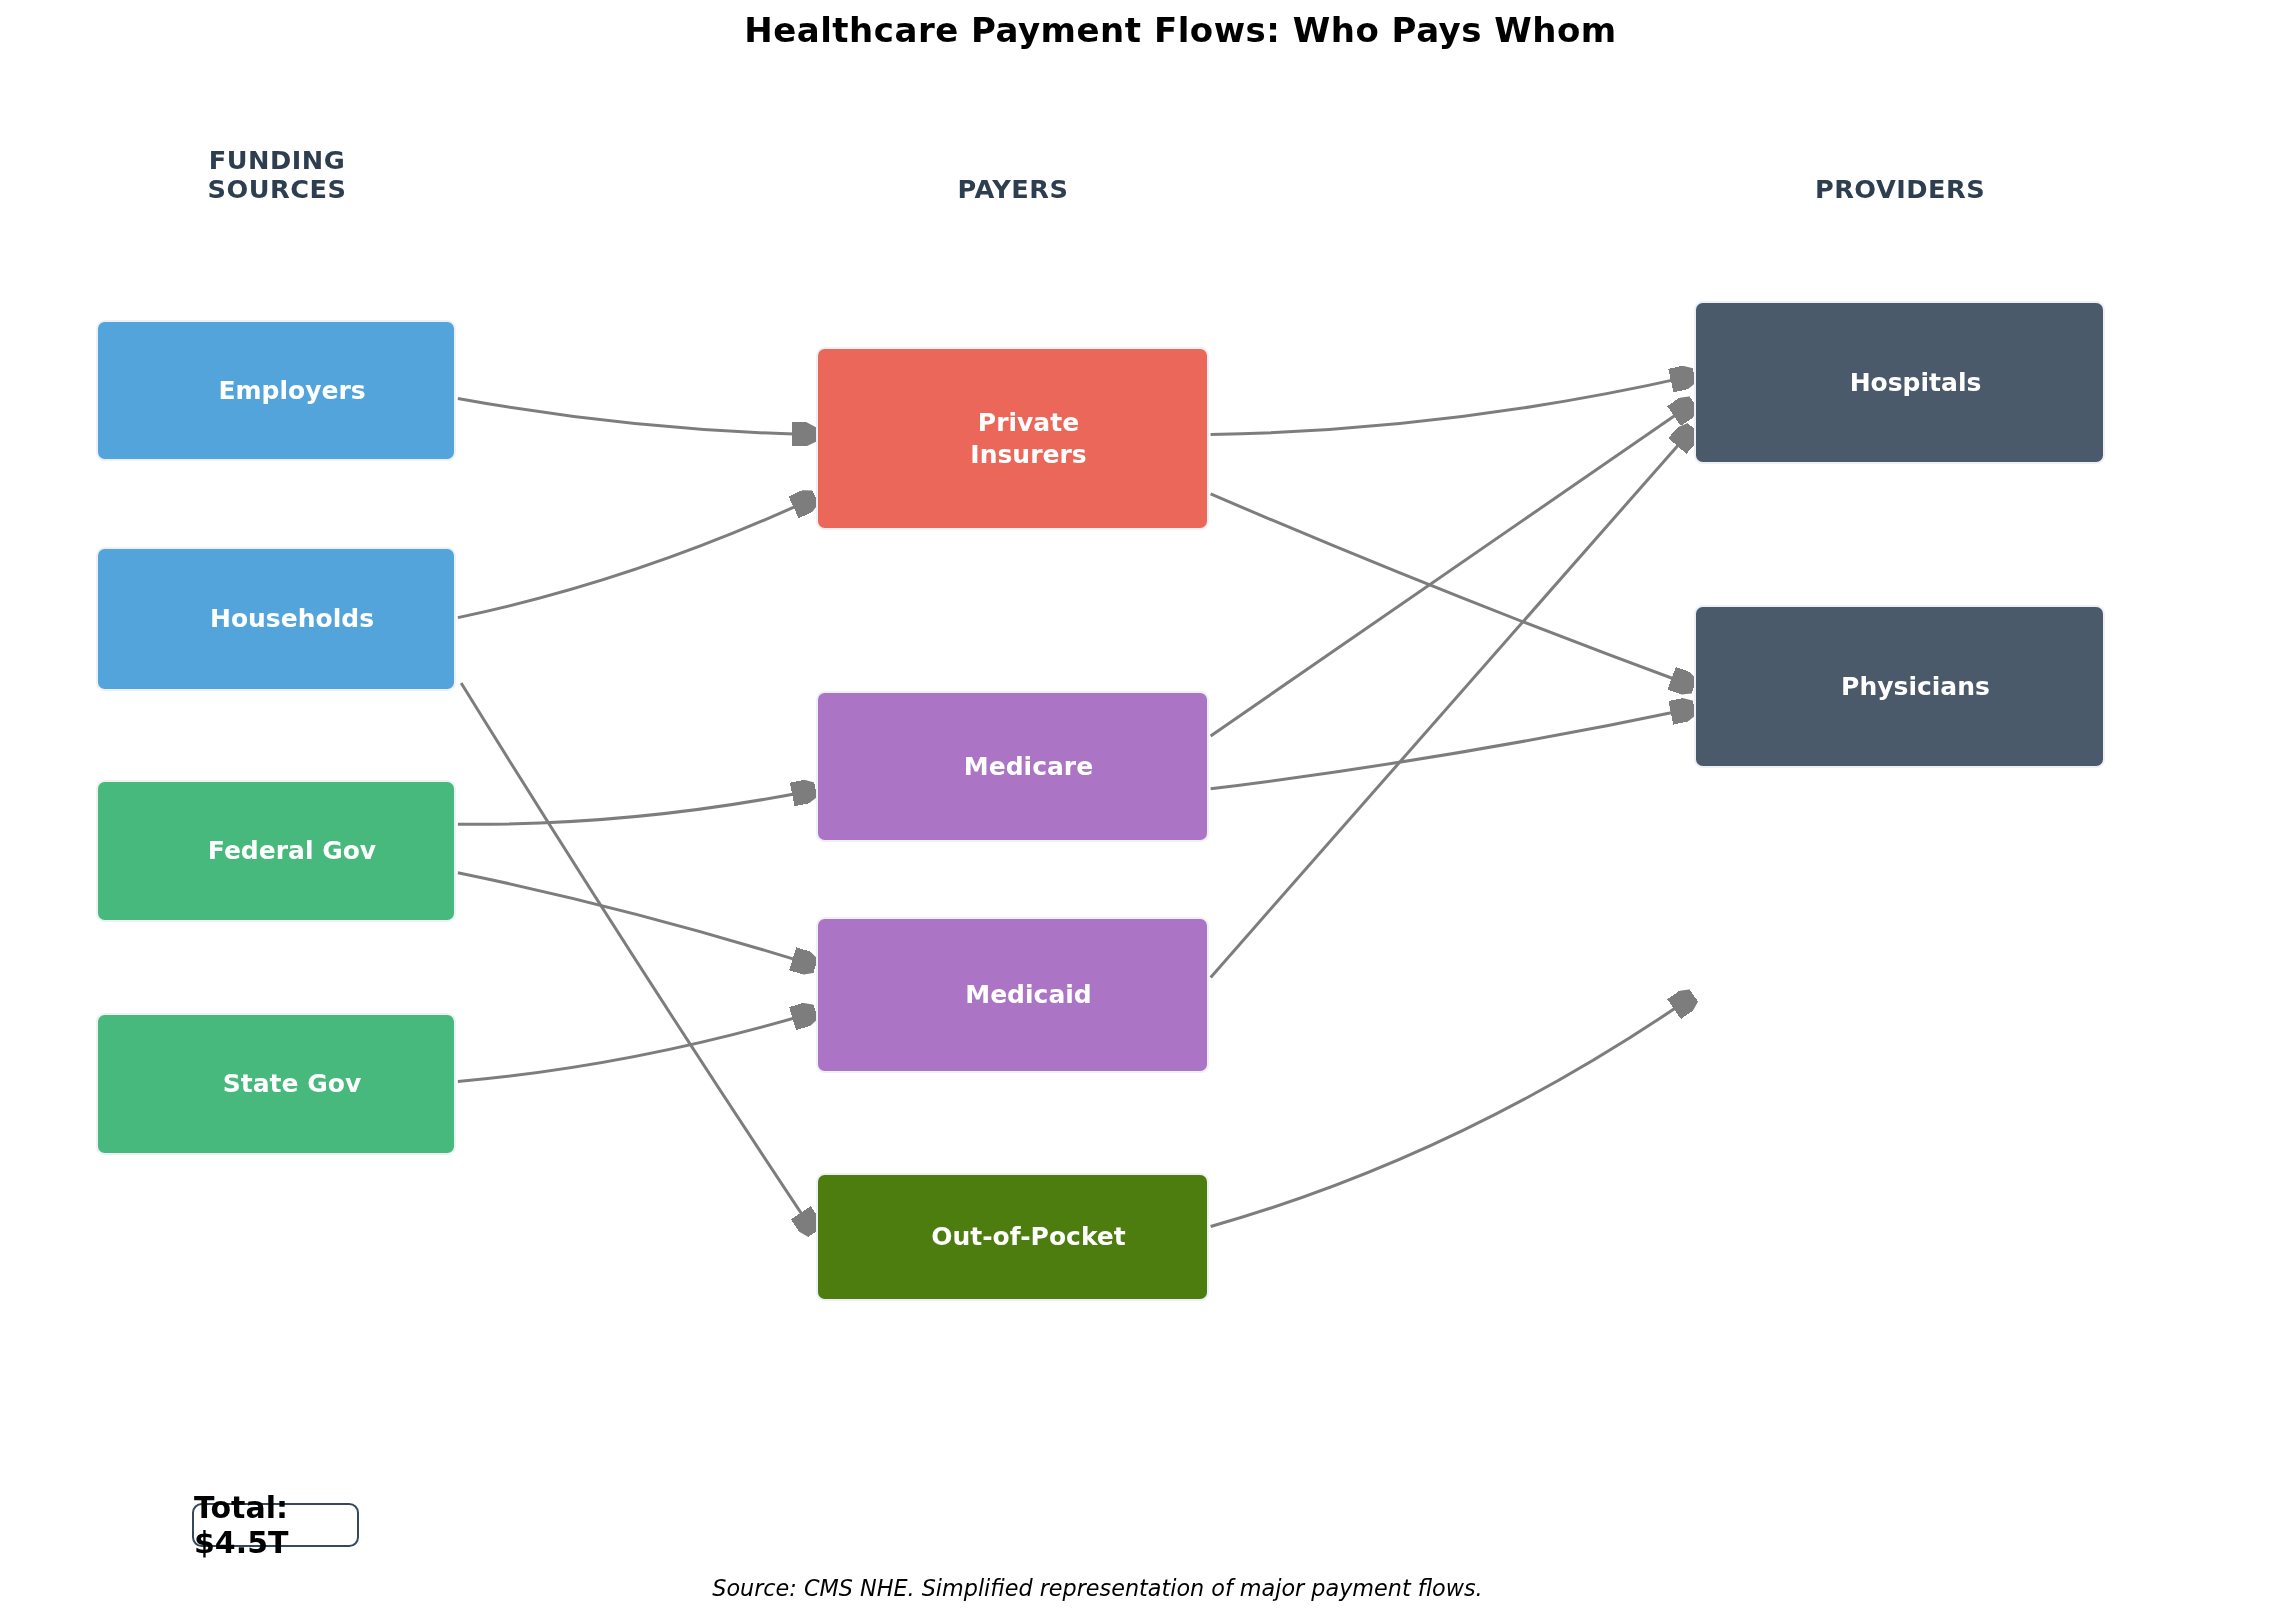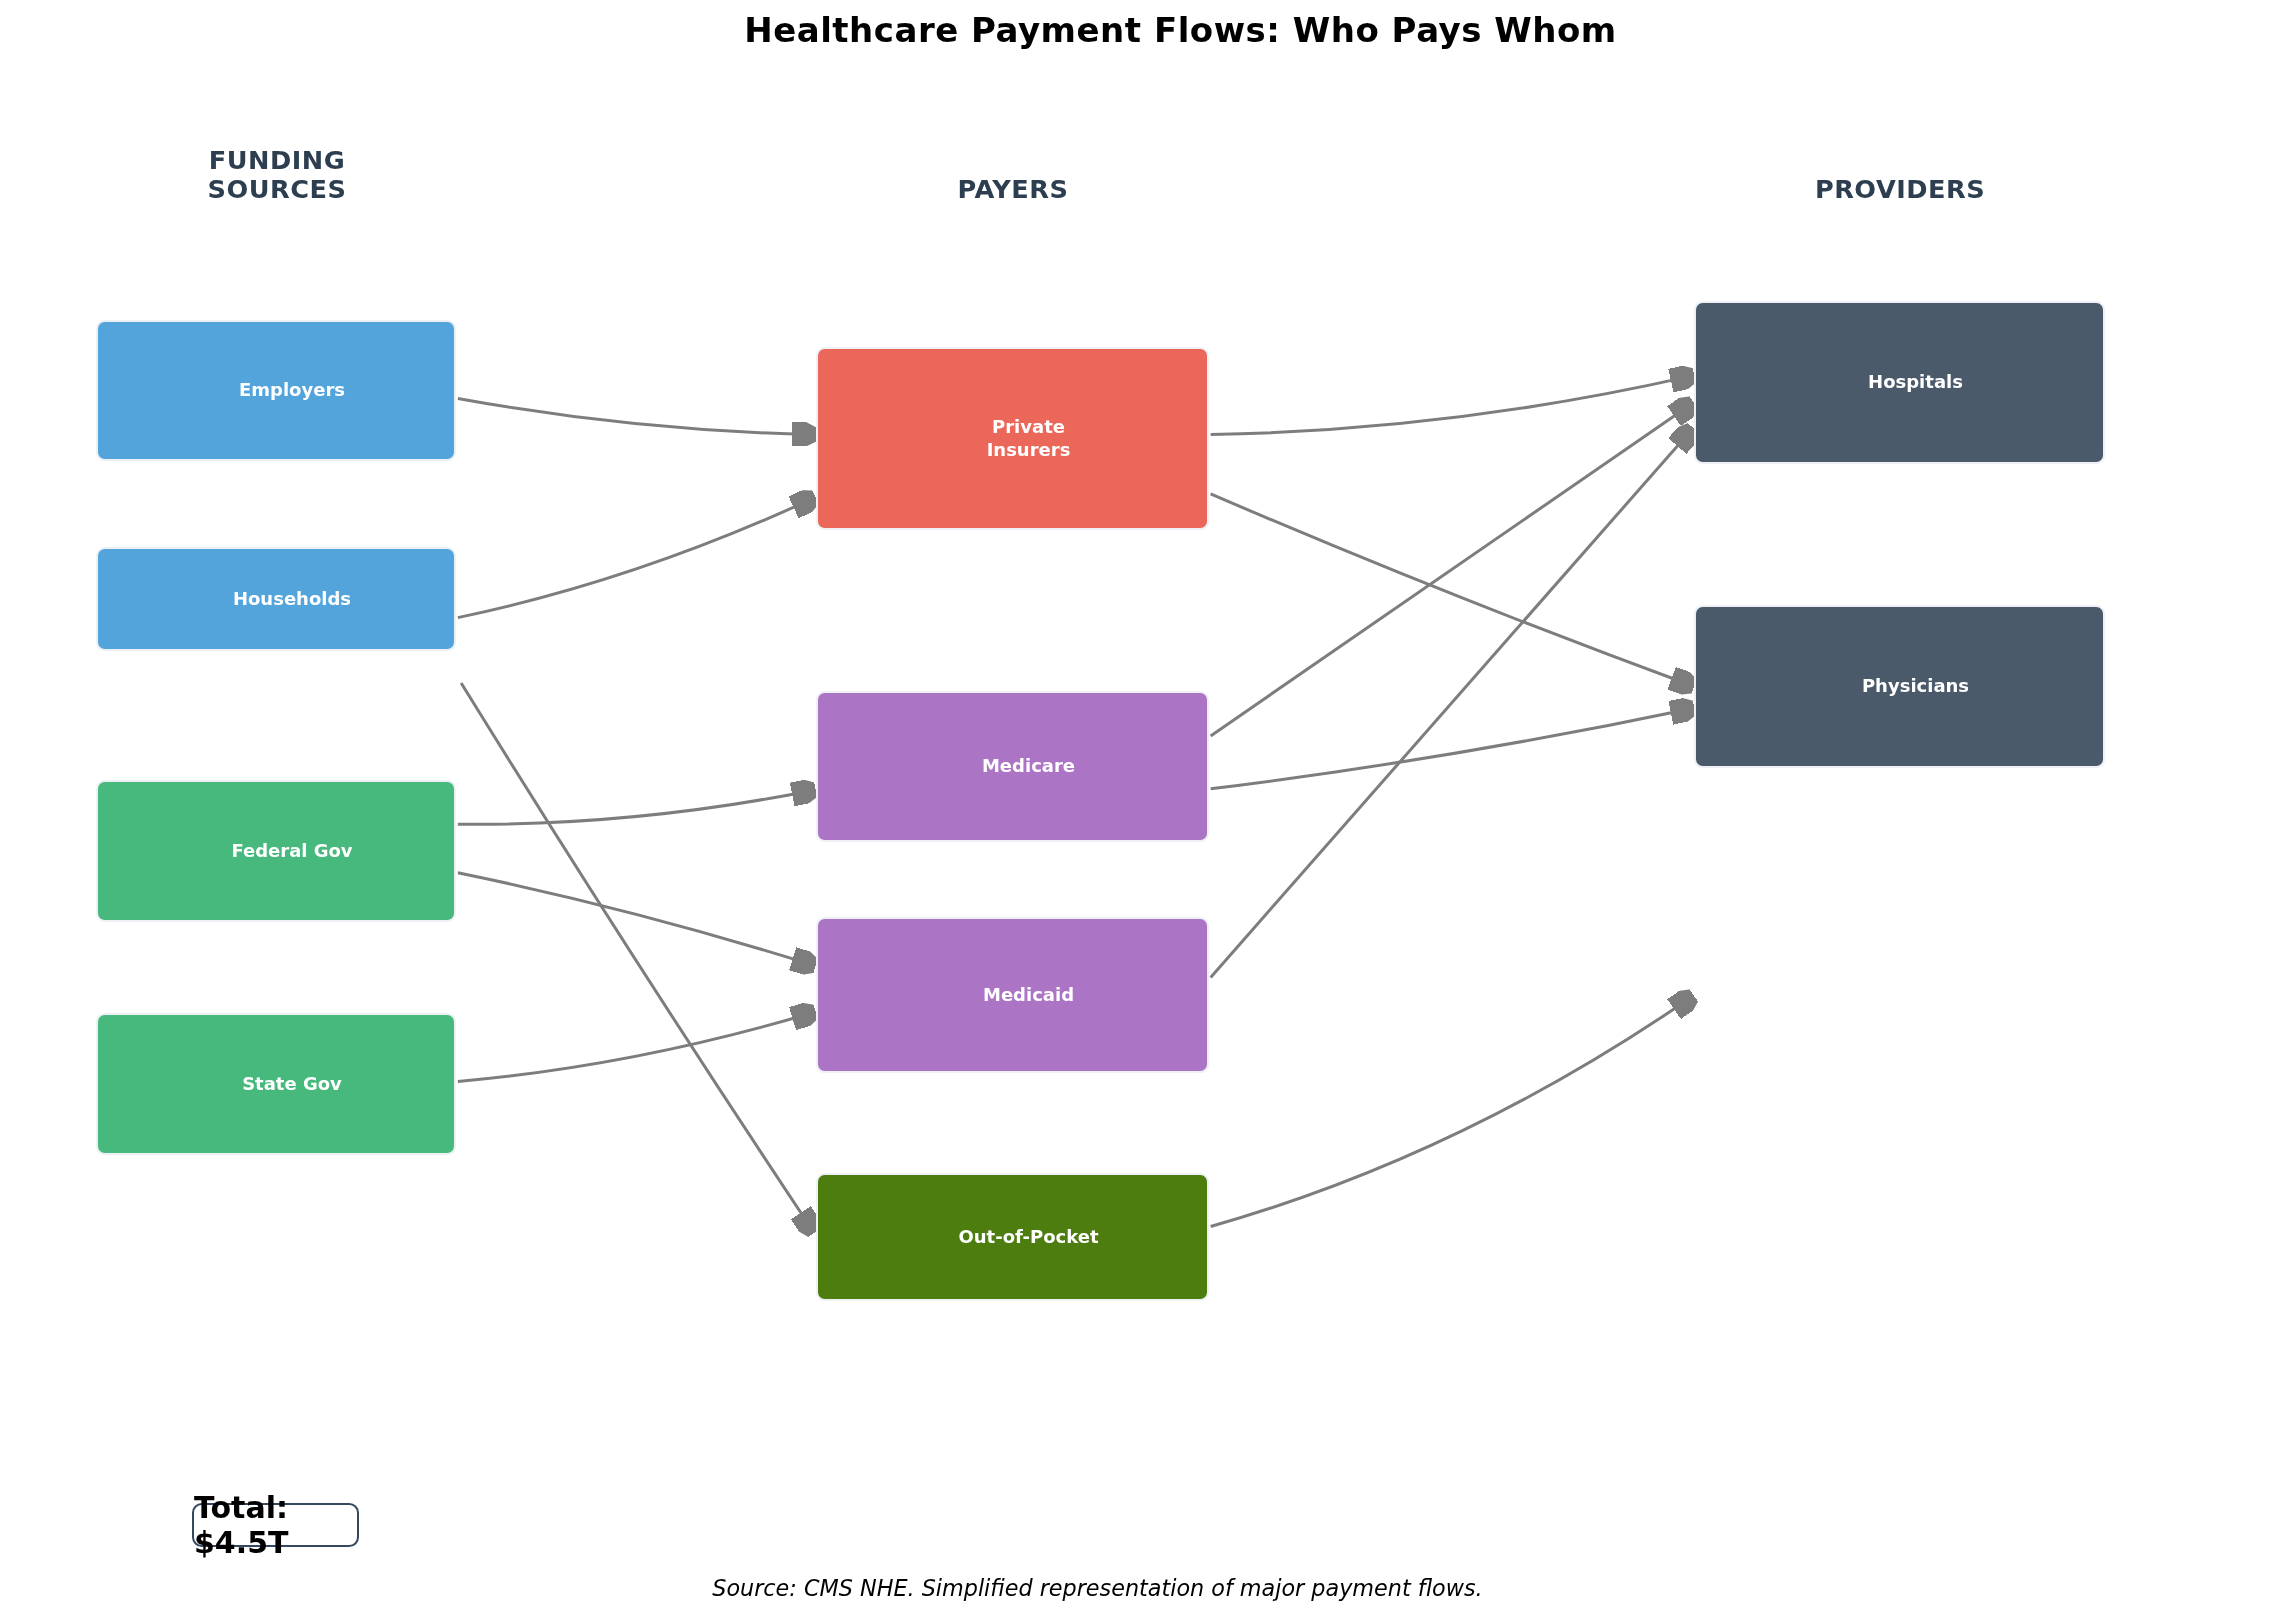--- a/index.html
+++ b/index.html
@@ -21,28 +21,28 @@
     text-align:center;font-size:25.6px;font-weight:bold;color:#2c3e50;
     line-height:1.12;white-space:pre-line;letter-spacing:0.5px;
   }
   #hdr-sources{left:277px;top:146px;}
   #hdr-payers{left:1013px;top:175px;}
   #hdr-providers{left:1900px;top:175px;}
   .node{
     position:absolute;box-sizing:border-box;
     border-radius:8.7px;border:2.2px solid #edf1f6;
     display:flex;align-items:center;justify-content:center;
-    color:#ffffff;font-weight:bold;font-size:18px;
+    color:#ffffff;font-weight:bold;font-size:25px;
     text-align:center;white-space:pre-line;line-height:1.25;padding-left:32px;
   }
   .col-left{left:96px;width:360px;}
   .col-mid{left:816px;width:393px;}
   .col-right{left:1694px;width:411px;}
   #node-employers{top:320px;height:141px;}
-  #node-households{top:547px;height:104px;}
+  #node-households{top:547px;height:144px;}
   #node-federal-gov{top:780px;height:142px;}
   #node-state-gov{top:1013px;height:142px;}
   #node-private-insurers{top:347px;height:183px;}
   #node-medicare{top:691px;height:151px;}
   #node-medicaid{top:917px;height:156px;}
   #node-out-of-pocket{top:1173px;height:128px;}
   #node-hospitals{top:301px;height:163px;}
   #node-physicians{top:605px;height:163px;}
   #node-pharmacies{top:917px;height:159px;}
   #node-other{top:1229px;height:159px;}

